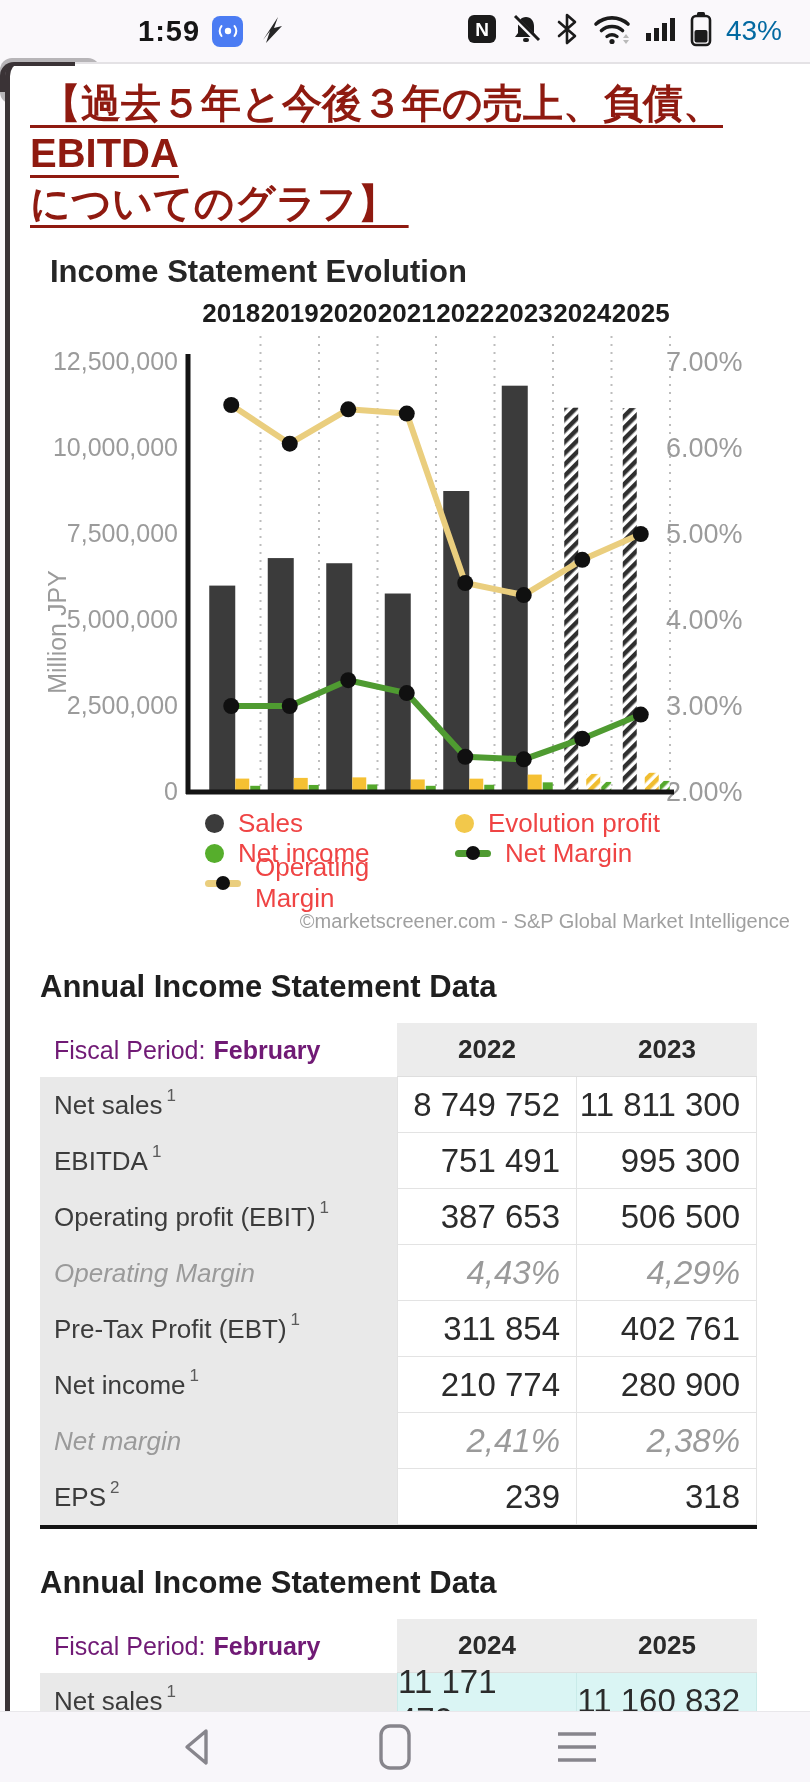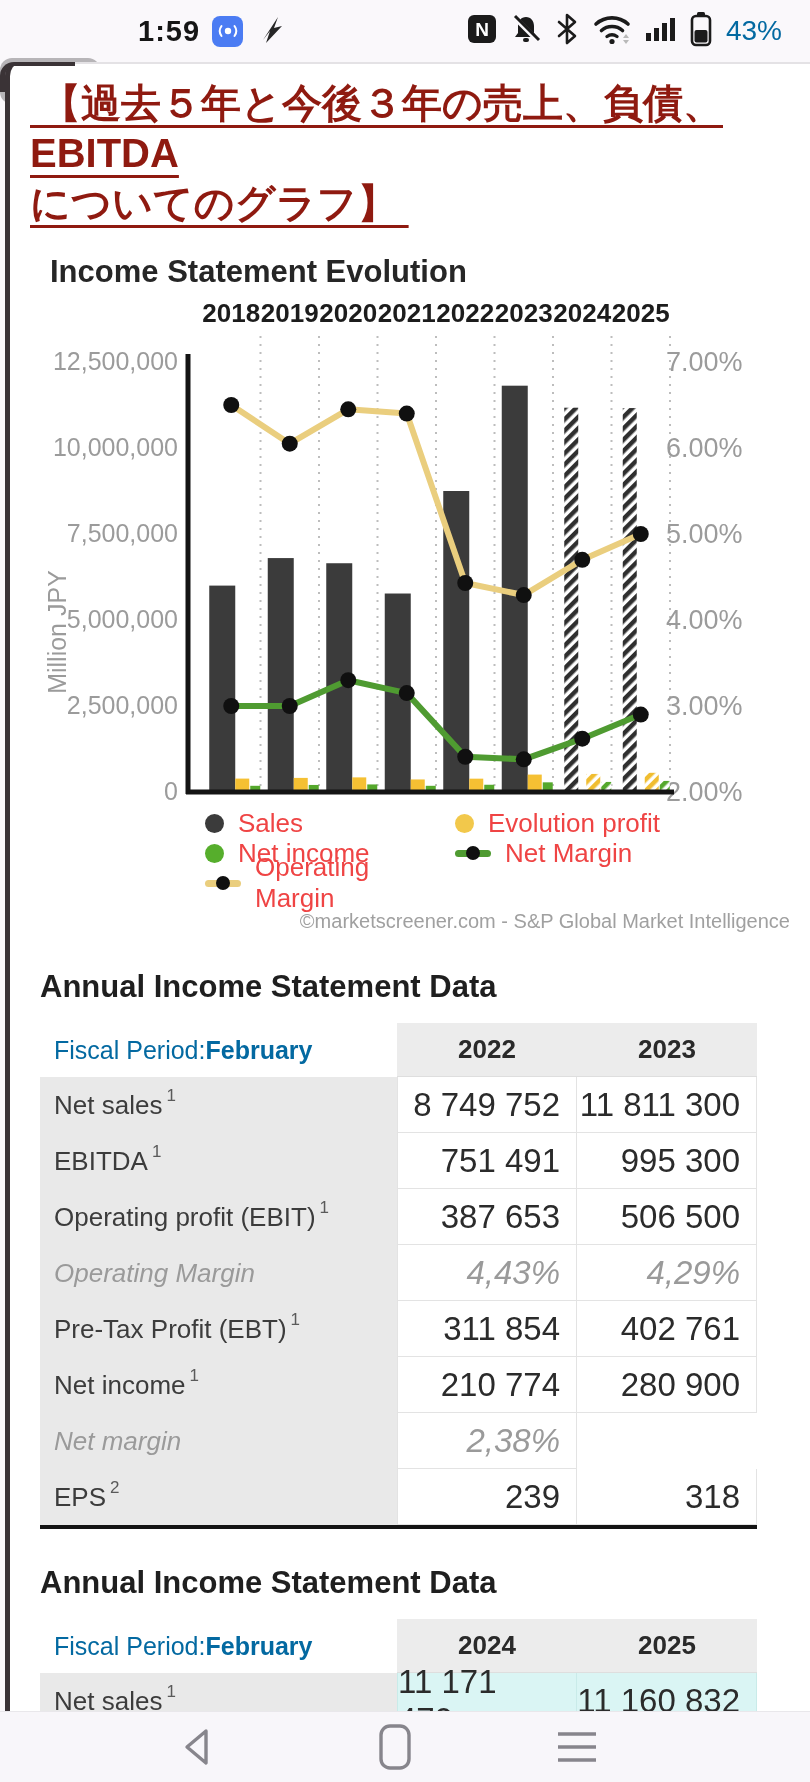--- a/index.html
+++ b/index.html
@@ -46,22 +46,22 @@
   .sw-line i{display:block;width:14px;height:14px;border-radius:50%;background:#101010;}
   .credit{margin:14px 25px 8px 0;text-align:right;font-size:20px;color:#a0a0a0;}
 
   
   .tbl-title{margin:36px 0 0 30px;font-size:31px;font-weight:bold;color:#1f1f1f;}
   .tbl{margin:18px 0 0 30px;width:717px;}
   .trow{display:flex;height:56px;}
   .trow.head{height:54px;}
   .tl{width:357px;box-sizing:border-box;display:flex;align-items:center;
     padding-left:14px;font-size:26px;color:#3c3c3c;background:#e9e9e9;}
-  .trow.head .tl{background:transparent;font-size:25px;color:#0369a1;}
-  .trow.head .tl b{}
+  .trow.head .tl{background:transparent;font-size:25px;color:#701a75;}
+  .trow.head .tl b{margin-left:8px;}
   .tv{width:180px;box-sizing:border-box;display:flex;align-items:center;
     justify-content:flex-end;padding-right:16px;font-size:33px;color:#2b2b2b;
     background:#fff;border-right:1px solid #e3e3e3;border-bottom:1px solid #e3e3e3;}
   .tv:nth-child(2){border-left:1px solid #e3e3e3;}
   .trow.head .tv{background:#ececec;justify-content:center;font-weight:bold;
     font-size:26px;color:#2a2a2a;padding-right:0;border:none;border-bottom:1px solid #dedede;}
   .trow.italic .tl,.trow.italic .tv{font-style:italic;color:#9a9a9a;}
   .sup{font-size:17px;color:#5a5a5a;position:relative;top:-9px;margin-left:4px;
     font-style:normal;}
   #table1{border-bottom:4px solid #141414;}
@@ -324,20 +324,21 @@
           <span>Net income</span>
           <span class="sup">1</span>
         </div>
         <div class="tv">210 774</div>
         <div class="tv">280 900</div>
       </div>
       <div class="trow italic">
         <div class="tl">
           <span>Net margin</span>
         </div>
+        <div class="tv">2,41%</div>
         <div class="tv">2,38%</div>
       </div>
       <div class="trow">
         <div class="tl">
           <span>EPS</span>
           <span class="sup">2</span>
         </div>
         <div class="tv">239</div>
         <div class="tv">318</div>
       </div>

